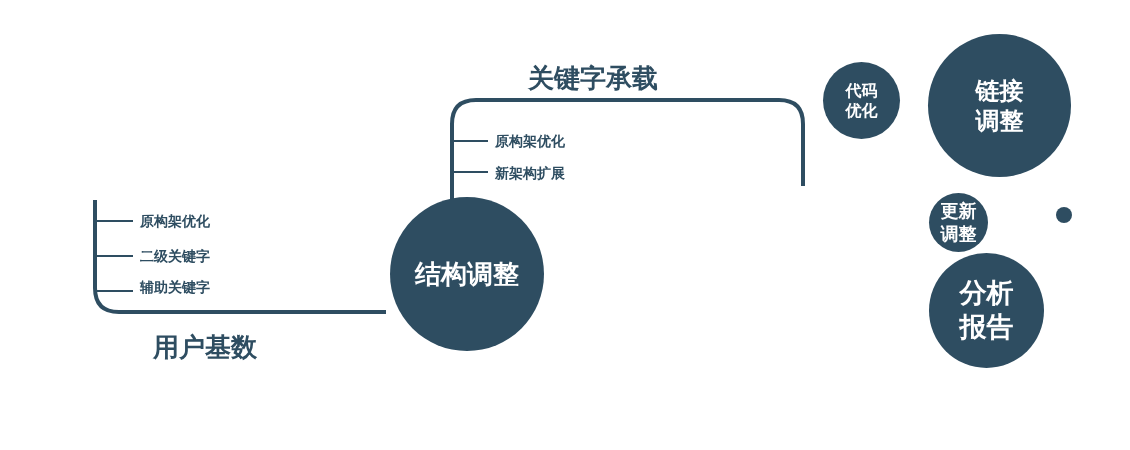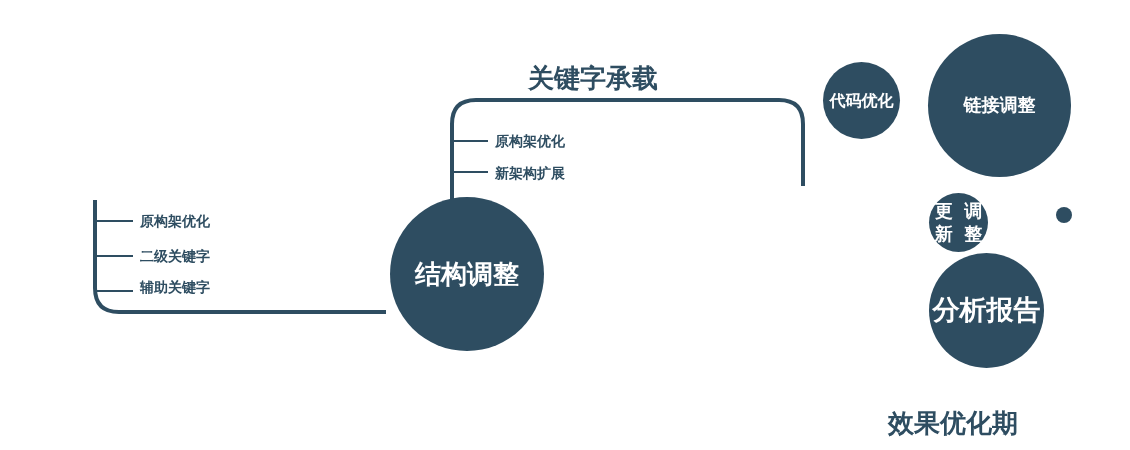--- a/index.html
+++ b/index.html
@@ -29,31 +29,31 @@
   .connectors line {
     stroke: currentColor;
     stroke-width: 2;
   }
   .node {
     position: absolute;
     border-radius: 50%;
     background: var(--primary);
     color: #ffffff;
     display: flex;
-    flex-direction: row;
+    flex-direction: column;
     align-items: center;
     justify-content: center;
     text-align: center;
     line-height: 1.25;
   }
   .node-traffic   { left: 18px;  top: 58px;  width: 154px; height: 154px; font-size: 28px; font-weight: 600; }
   .node-structure { left: 390px; top: 197px; width: 154px; height: 154px; font-size: 26px; font-weight: 600; }
   .node-tracking  { left: 764px; top: 181px; width: 110px; height: 110px; font-size: 25px; font-weight: 600; }
   .node-code      { left: 823px; top: 62px;  width: 77px;  height: 77px;  font-size: 16px; font-weight: 600; }
-  .node-link      { left: 928px; top: 34px;  width: 143px; height: 143px; font-size: 18px; font-weight: 600; }
+  .node-link      { left: 928px; top: 34px;  width: 143px; height: 143px; font-size: 24px; font-weight: 600; }
   .node-update    { left: 929px; top: 193px; width: 59px;  height: 59px;  font-size: 18px; font-weight: 700; }
   .node-report    { left: 929px; top: 253px; width: 115px; height: 115px; font-size: 27px; font-weight: 600; }
   .node-dot       { left: 1056px; top: 207px; width: 16px; height: 16px; }
   .edge-label {
     position: absolute;
     color: var(--primary);
     font-weight: 700;
     font-size: 26px;
     white-space: nowrap;
   }
@@ -113,22 +113,22 @@
     <span>调整</span>
   </div>
 
   <div class="node node-dot"></div>
 
   <div class="node node-report">
     <span>分析</span>
     <span>报告</span>
   </div>
 
+  <div class="edge-label label-user-base">用户基数</div>
   <div class="edge-label label-keyword">关键字承载</div>
-  <div class="edge-label label-effect">效果优化期</div>
 
   <div class="tick-label tick-l0">原构架优化</div>
   <div class="tick-label tick-l1">二级关键字</div>
   <div class="tick-label tick-l2">辅助关键字</div>
 
   <div class="tick-label tick-m0">原构架优化</div>
   <div class="tick-label tick-m1">新架构扩展</div>
 
 </div>
 

